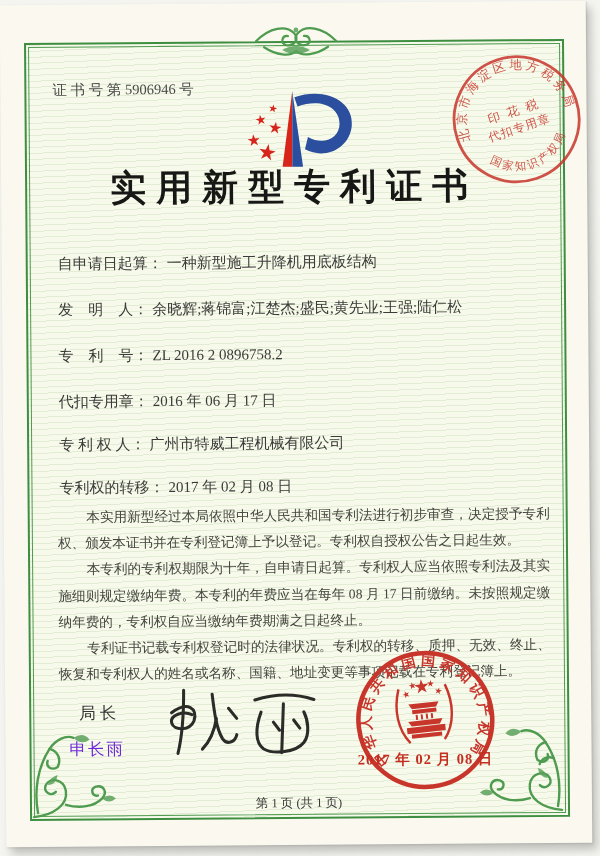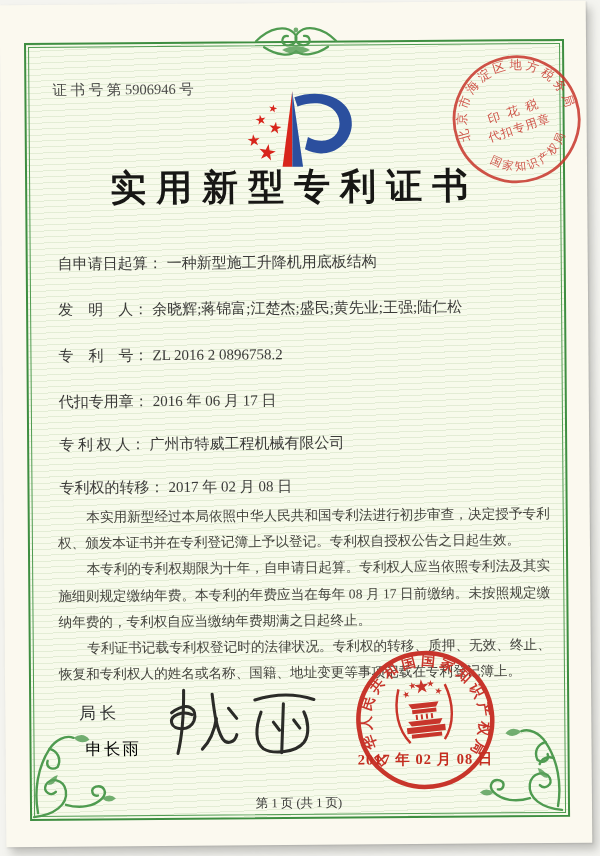--- a/index.html
+++ b/index.html
@@ -31,21 +31,21 @@
   .cert-number{left:52px;top:76px;font-size:14.5px;color:#4a4a48;}
   .title{left:0;top:160px;width:100%;text-align:center;font-size:36px;font-weight:700;
          letter-spacing:10px;color:#171715;}
   .field{left:56px;width:486px;font-size:15px;white-space:nowrap;color:#3b3b39;}
   .field .fval{margin-left:4px;}
   .f0{top:250px}.f1{top:296px}.f2{top:342px}.f3{top:388px}.f4{top:431px}.f5{top:474px}
   .paras{left:54px;top:500px;width:492px;font-size:13.6px;line-height:1.93;
          text-align:justify;color:#45453f;}
   .paras p{margin:0;text-indent:2.1em;}
   .director-label{left:74px;top:698px;font-size:16.5px;letter-spacing:4px;color:#333;}
-  .director-name{left:80px;top:734px;font-size:16.5px;letter-spacing:2px;color:#000000;}
+  .director-name{left:64px;top:734px;font-size:16.5px;letter-spacing:2px;color:#6d28d9;}
   .sig{position:absolute;left:148px;top:674px;}
   .seal-wrap{position:absolute;left:344px;top:642px;width:152px;height:152px;transform:rotate(-6deg);}
   .seal-date{left:352px;top:748px;font-size:14.5px;letter-spacing:1px;color:#c42d20;font-weight:600;}
   .footer{left:0;top:792px;width:100%;text-align:center;font-size:12.5px;color:#3a3a38;}
   .stamp-wrap{position:absolute;left:446px;top:48px;width:140px;height:140px;transform:rotate(-18deg);opacity:.85;}
   .logo{position:absolute;left:224px;top:82px;}
   .orn{position:absolute;pointer-events:none;}
   .orn-top{left:186px;top:16px;}
   .orn-bl{left:22px;top:700px;}
   .orn-br{left:462px;top:694px;transform:scaleX(-1);}

